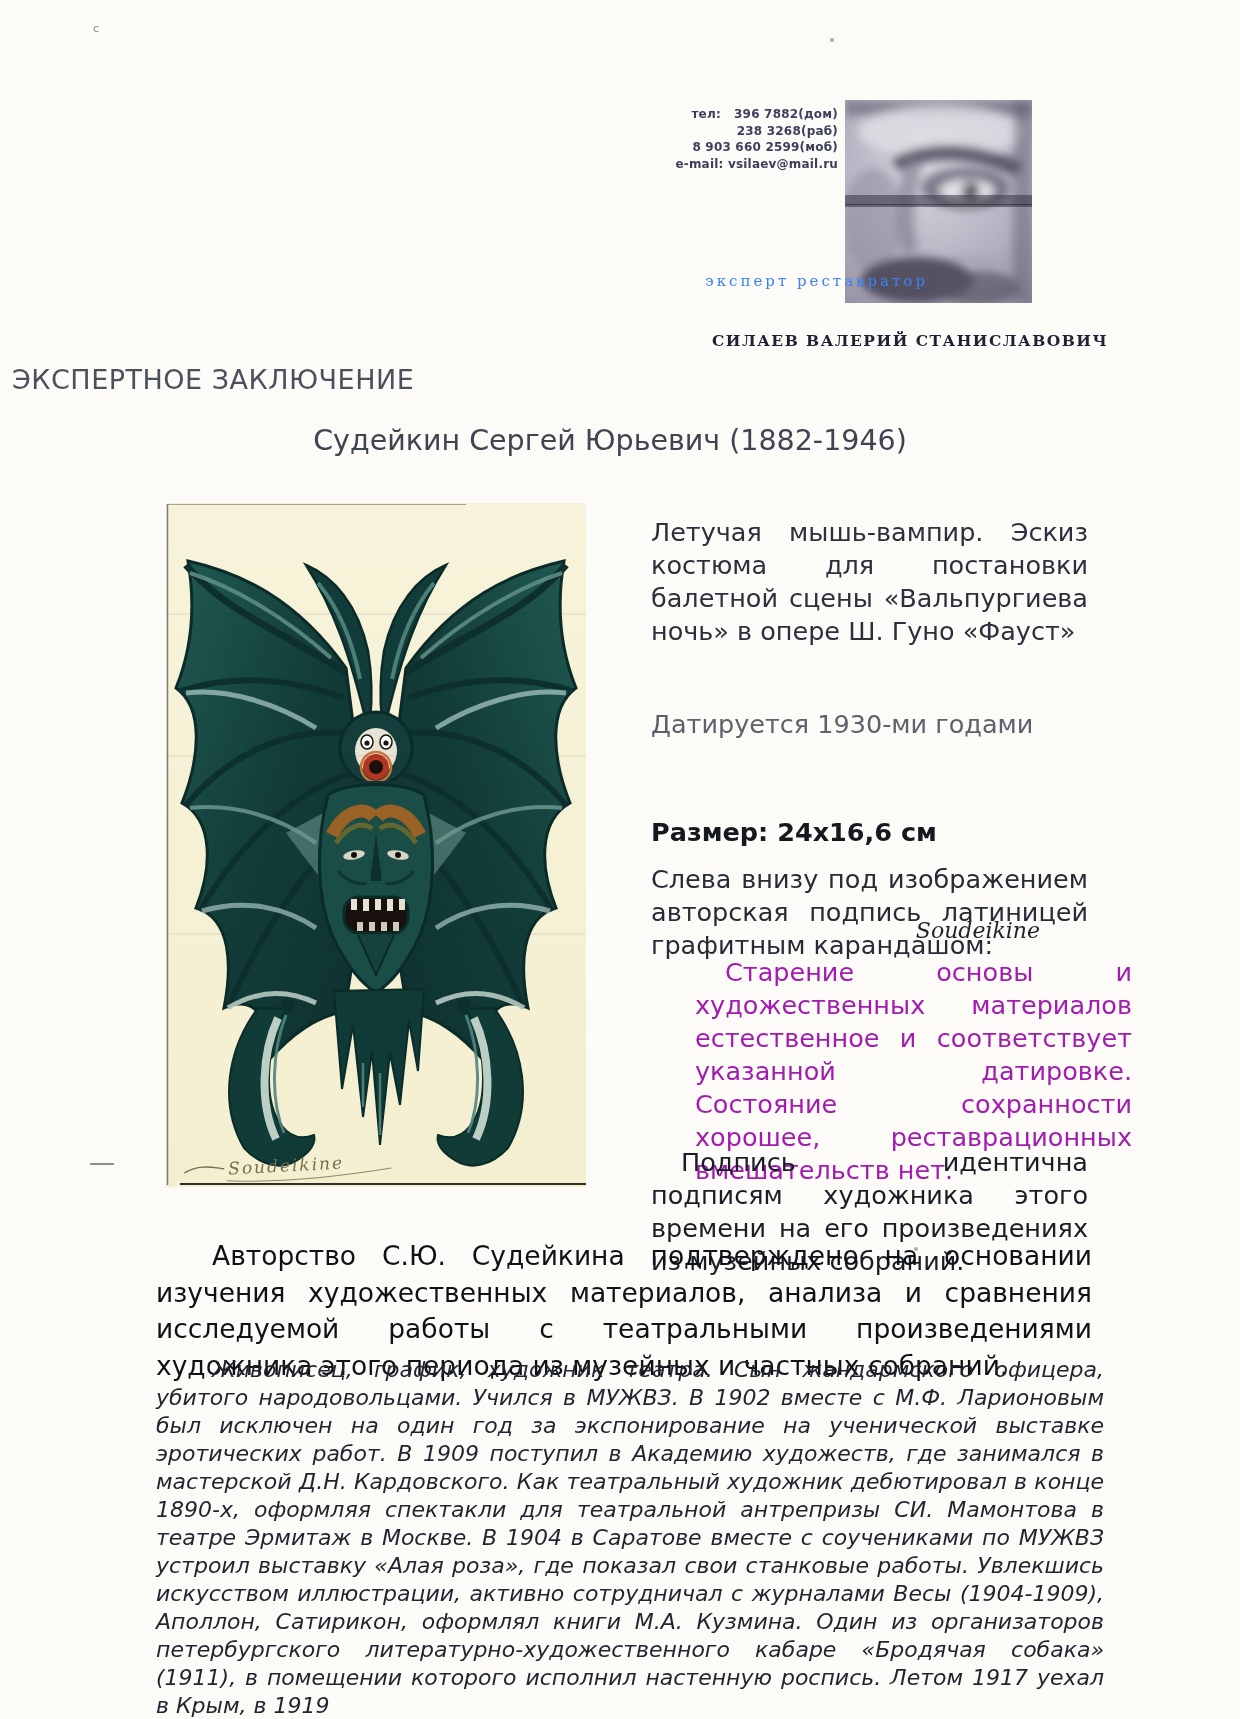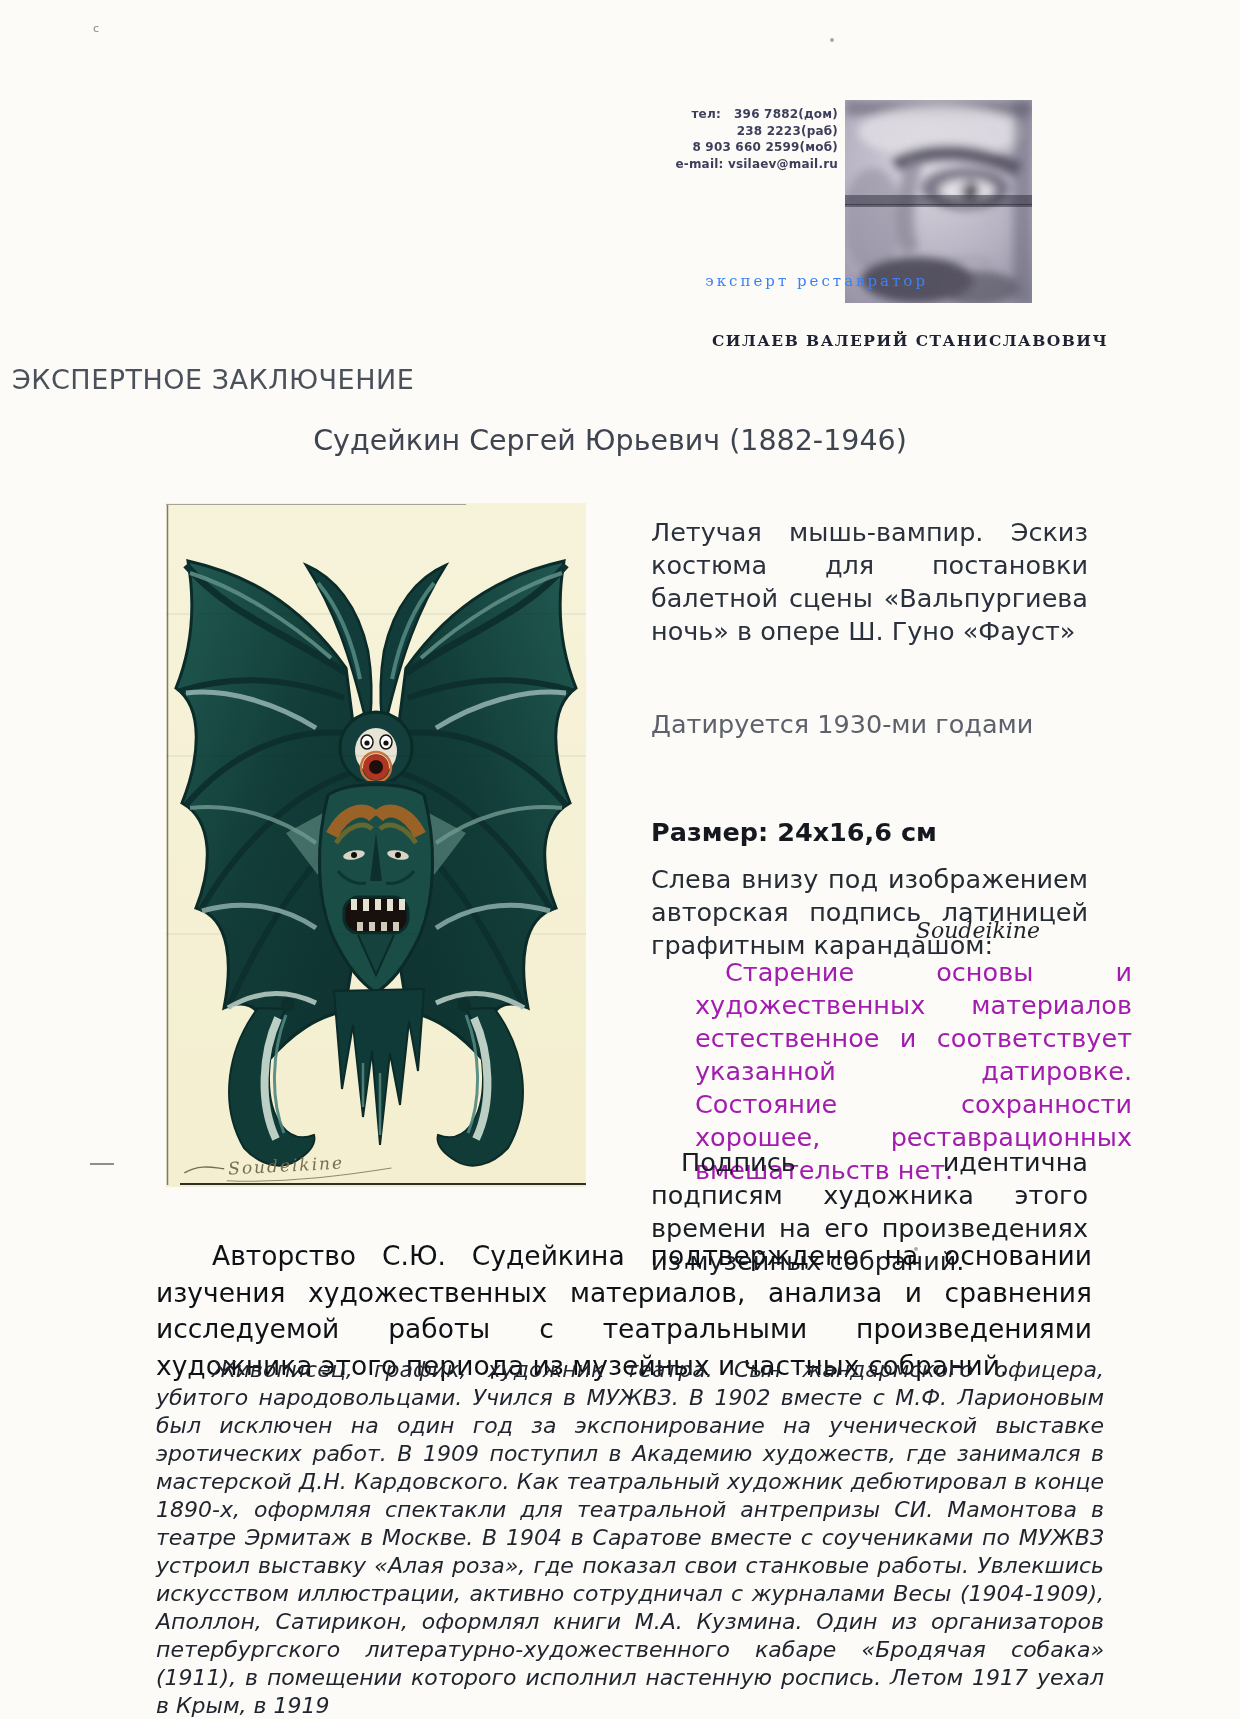--- a/index.html
+++ b/index.html
@@ -75,21 +75,21 @@
   .dash{position:absolute; left:90px; top:1163px; width:24px; height:2px; background:#55554f; opacity:.65;}
   .dot{position:absolute; width:4px; height:4px; border-radius:50%; background:#8a8a86; opacity:.7;}
 </style>
 </head>
 <body>
 
 <div class="page">
 
   <div class="contact">
     <div>тел:   396 7882(дом)</div>
-    <div>238 2223(раб)</div>
+    <div>238 3268(раб)</div>
     <div>8 903 660 2599(моб)</div>
     <div>e-mail: vsilaev@mail.ru</div>
   </div>
 
   <div class="stamp">
     <svg width="187" height="203" viewBox="0 0 187 203" xmlns="http://www.w3.org/2000/svg" aria-hidden="true">
       <defs>
         <radialGradient id="sg" cx="45%" cy="35%" r="85%">
           <stop offset="0" stop-color="#dcd9e2"></stop>
           <stop offset=".6" stop-color="#b6b2c2"></stop>

